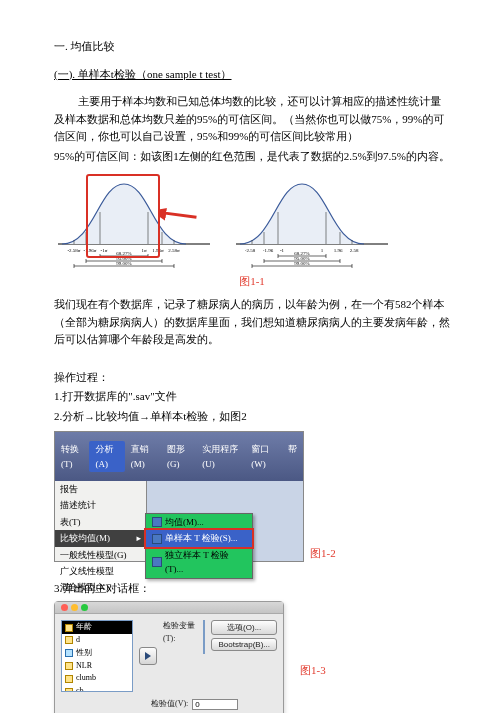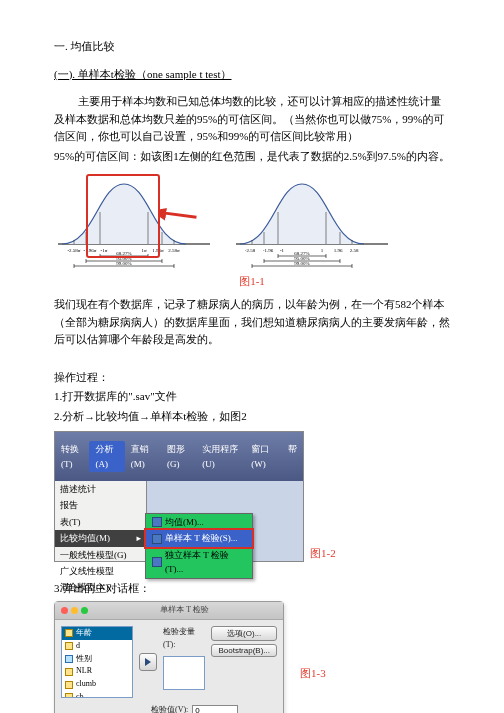--- a/index.html
+++ b/index.html
@@ -99,26 +99,26 @@
   .traffic { display:flex; gap:3px; }
   .traffic span { width:7px;height:7px;border-radius:50%; display:inline-block;}
   .tr-r{background:#ff5f56;} .tr-y{background:#ffbd2e;} .tr-g{background:#27c93f;}
   .dlg-body { display:flex; padding:6px; gap:6px; }
   .listbox {
     width: 72px; height: 72px;
     background:#fff; border:1px solid #7a9cc6;
     overflow:hidden;
   }
   .listbox .row { padding:0 3px; display:flex; align-items:center; gap:3px; color:#000; font-size:8px;}
-  .listbox .row.sel { background:#0369a1; color:#fff; }
+  .listbox .row.sel { background:#000000; color:#fff; }
   .var-icon { width:8px;height:8px;border:1px solid #b08400;background:#ffe48a;display:inline-block;}
   .var-icon.s { background:#b4e2ff; border-color:#2a6fae;}
   .center-col { display:flex; flex-direction:column; align-items:center; gap:8px; justify-content:center;}
   .move-btn { width:18px;height:18px;background:linear-gradient(#fdfdfd,#d6d6d6);border:1px solid #888;border-radius:3px; display:flex;align-items:center;justify-content:center;}
-  .right-col { display:flex; flex-direction:column; gap:4px; flex:1; }
+  .right-col { display:flex; flex-direction:row; gap:4px; flex:1; }
   .target-box { height:34px;background:#fff;border:1px solid #7a9cc6; }
   .side-btns { display:flex; flex-direction:column; gap:3px; }
   .side-btns button, .bottom-btns button {
     font-size:8px; padding:1px 6px;
     background:linear-gradient(#fdfdfd,#d9d9d9);
     border:1px solid #8a8a8a; border-radius:3px; color:#222;
   }
   .mid-row { display:flex; align-items:center; gap:4px; padding:0 6px 4px 6px;}
   .mid-row input { width:46px; font-size:8px; border:1px solid #888; padding:0 2px;}
   .bottom-btns { display:flex; gap:5px; justify-content:center; padding:4px 6px 6px 6px;}
@@ -242,22 +242,22 @@
       <span>转换(T)</span>
       <span class="sel">分析(A)</span>
       <span>直销(M)</span>
       <span>图形(G)</span>
       <span>实用程序(U)</span>
       <span>窗口(W)</span>
       <span>帮</span>
     </div>
     <div class="menu-body">
       <div class="menu-left">
+        <div>报告</div>
         <div>描述统计</div>
-        <div>报告</div>
         <div>表(T)</div>
         <div class="hover"><span>比较均值(M)</span> <span style="float:right">▸</span></div>
         <div>一般线性模型(G)</div>
         <div>广义线性模型</div>
         <div>混合模型(X)</div>
       </div>
       <div class="menu-right">
         <div class="submenu">
           <div>
               <span class="mini-icon"></span>
@@ -283,21 +283,20 @@
 
 
 <div class="dialog-wrap">
   <div class="dialog">
     <div class="dlg-title">
       <div class="traffic">
         <span class="tr-r"></span>
         <span class="tr-y"></span>
         <span class="tr-g"></span>
       </div>
-      <span style="flex:1;text-align:center">单样本 T 检验</span>
     </div>
     <div class="dlg-body">
       <div class="listbox">
         <div class="row sel">
             <span class="var-icon"></span>
             <span>年龄</span>
           </div>
         <div class="row">
             <span class="var-icon"></span>
             <span>d</span>

